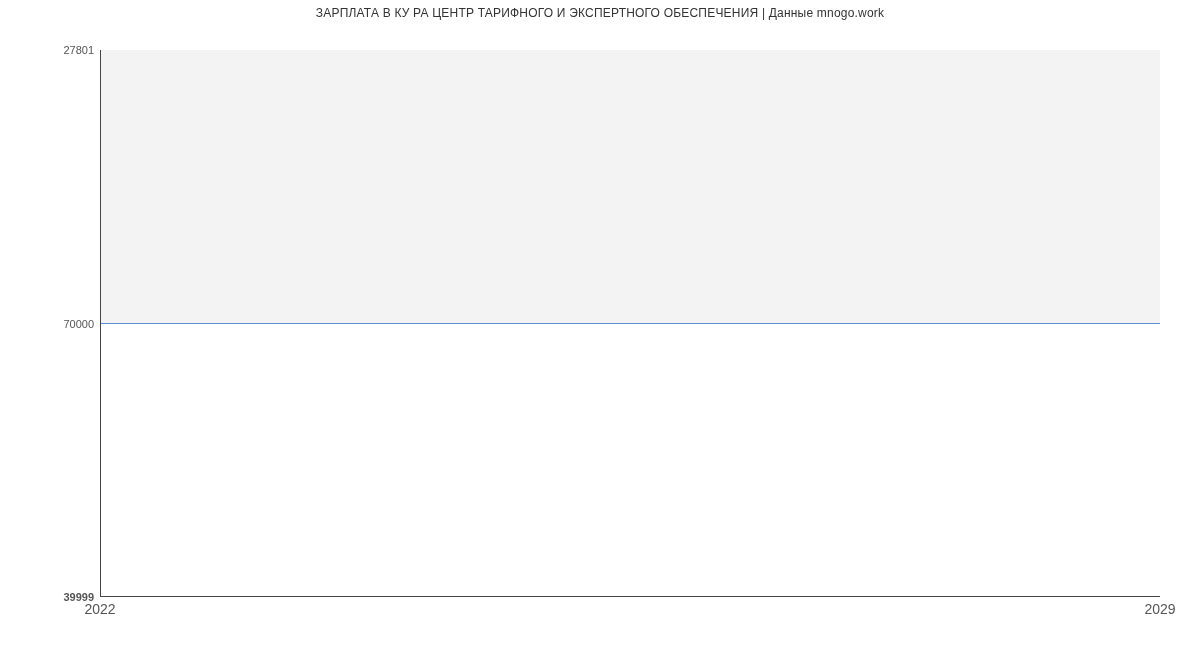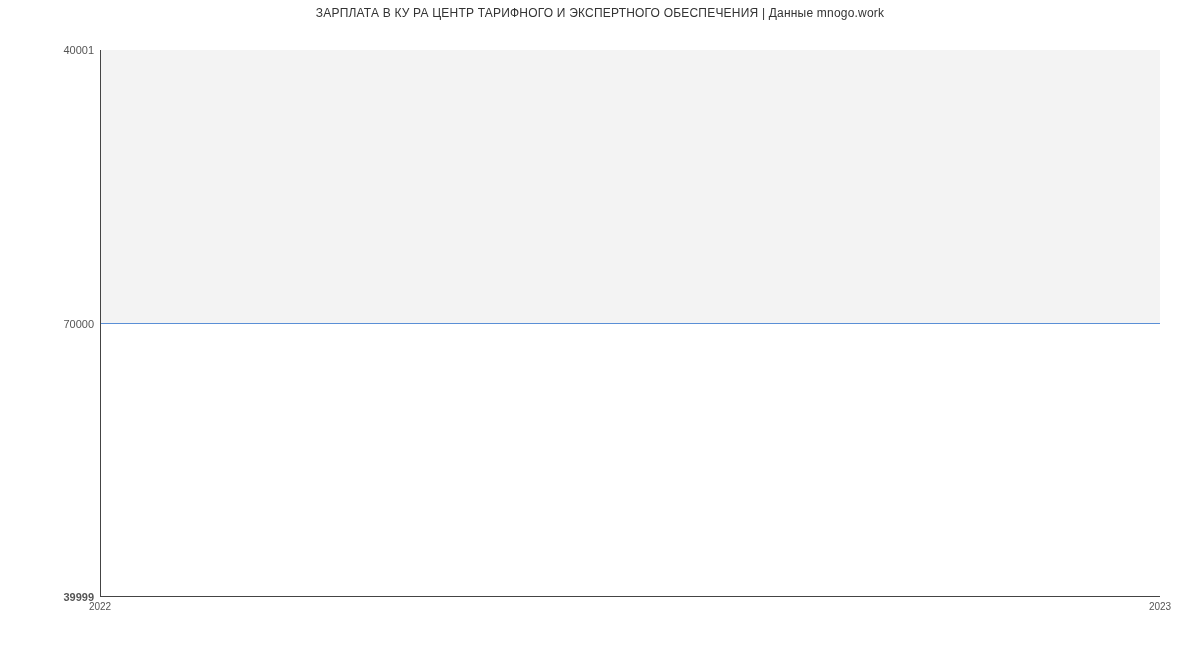--- a/index.html
+++ b/index.html
@@ -50,39 +50,39 @@
       right: calc(100% - 94px);
       transform: translateY(-50%);
       font-size: 11px;
       color: #555;
       text-align: right;
       white-space: nowrap;
     }
     .xtick {
       position: absolute;
       top: 601px;
-      font-size: 10px;
+      font-size: 14px;
       color: #555;
       transform: translateX(-50%);
       white-space: nowrap;
     }
   </style>
 </head>
 <body>
 
 <div class="chart-wrap">
 
   <div class="chart-title">ЗАРПЛАТА В КУ РА ЦЕНТР ТАРИФНОГО И ЭКСПЕРТНОГО ОБЕСПЕЧЕНИЯ | Данные mnogo.work</div>
 
-  <div class="ytick" style="top:50px;">40001</div>
+  <div class="ytick" style="top:50px;">27801</div>
   <div class="ytick" style="top:323.5px;">70000</div>
   <div class="ytick" style="top:597px;font-weight:bold;">39999</div>
 
   <div class="plot-area">
     <div class="plot-bg-upper"></div>
     <div class="grid-line-mid"></div>
     <div class="series-line"></div>
   </div>
 
   <div class="xtick" style="left:100px;">2022</div>
-  <div class="xtick" style="left:1160px;">2023</div>
+  <div class="xtick" style="left:1160px;">2029</div>
 
 </div>
 
 </body></html>

